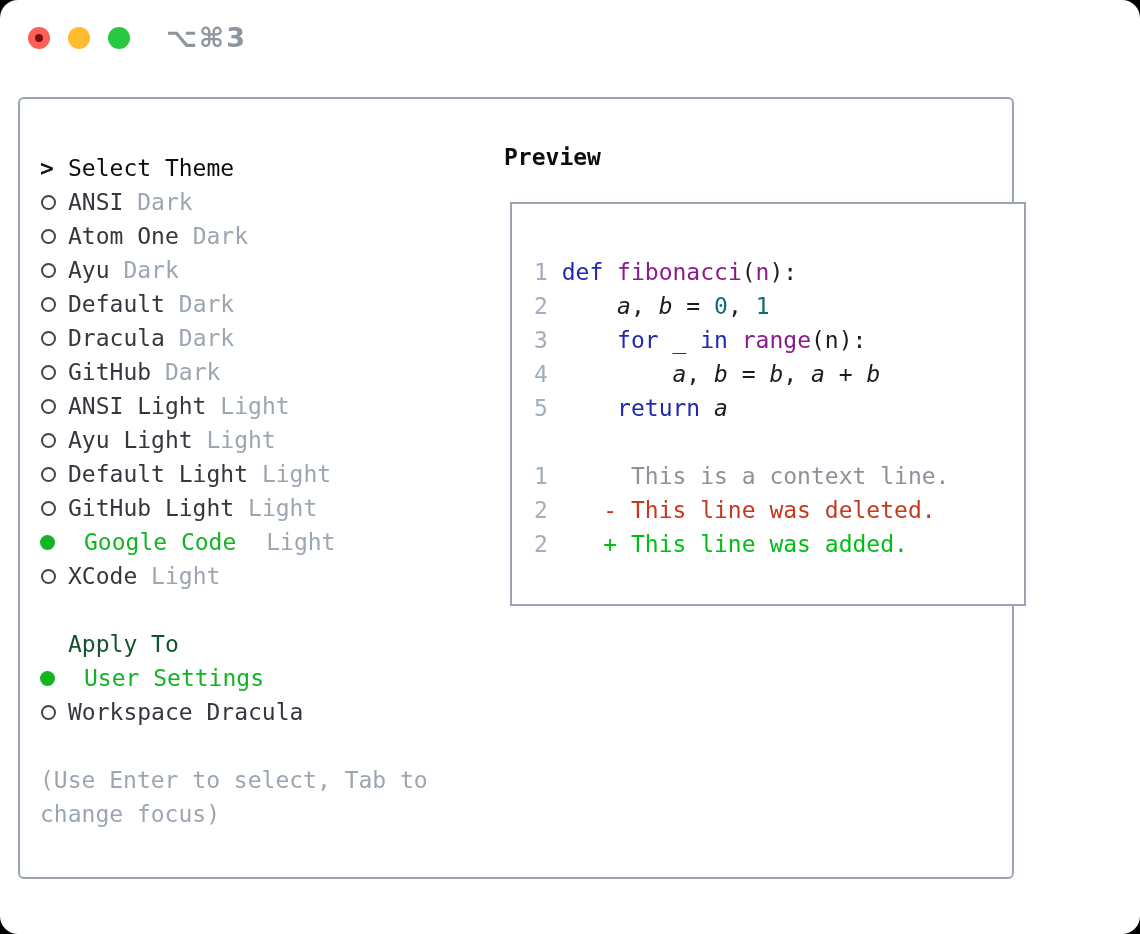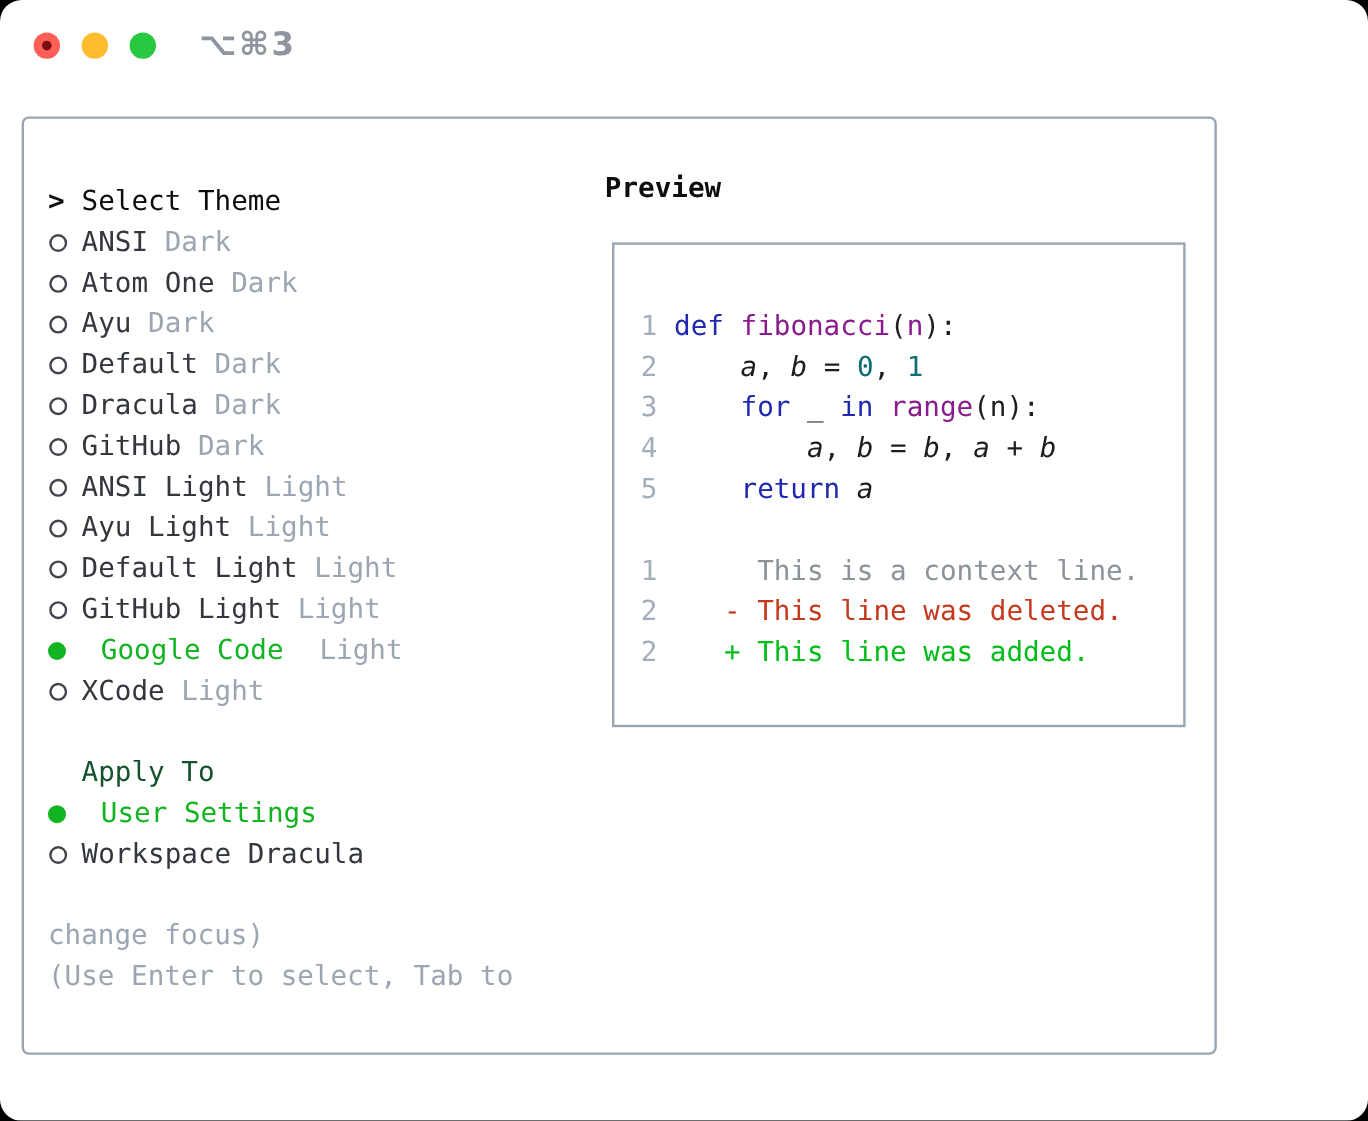--- a/index.html
+++ b/index.html
@@ -30,21 +30,21 @@
   .chev{font-weight:bold;color:#111;font-size:23px;}
   .hdr{font-weight:normal;color:#0c0d0e;}
   .name{color:#34383e;}
   .variant{color:#9ba6b2;}
   .sel .name{color:#12b422;margin-left:16px;}
   .subhdr{color:#14532d;}
   .hint{color:#9ba6b2;}
 
   
   .preview-hdr{position:absolute;left:484px;top:41px;font-weight:bold;color:#0c0d0e;font-size:23px;line-height:34px;white-space:pre;}
-  .preview-box{position:absolute;left:490px;top:103px;width:478px;height:404px;border:2px solid #9aa5b1;
+  .preview-box{position:absolute;left:490px;top:103px;width:516px;height:404px;border:2px solid #9aa5b1;
                background:#fff;box-sizing:border-box;padding:51px 10px 0 22px;overflow:hidden;}
   .cline{height:34px;font-size:23px;line-height:34px;white-space:pre;}
   .ln{color:#a3aebc;}
   .tok-kw{color:#1f28ae;}
   .tok-fn{color:#8a1b8d;}
   .tok-num{color:#0d6d75;}
   .tok-plain{color:#1b1d20;}
   .tok-var{color:#1b1d20;font-style:italic;}
   .d-ctx{color:#8b9299;}
   .d-del{color:#c53a1e;}
@@ -93,22 +93,22 @@
           <span class="subhdr">Apply To</span>
         </div>
 
         <div>
             <div class="row item sel"><span class="marker"><span class="dot"></span></span><span class="name">User Settings</span></div>
             <div class="row item"><span class="marker"><span class="ring"></span></span><span class="name">Workspace Dracula</span></div>
           </div>
 
         <div class="row"></div>
 
+        <div class="row hint">(Use Enter to select, Tab to</div>
         <div class="row hint">change focus)</div>
-        <div class="row hint">(Use Enter to select, Tab to</div>
       </div>
 
       <div class="preview-hdr">Preview</div>
 
       <div class="preview-box">
         <div>
             <div class="cline"><span class="ln">1 </span><span class="tok-kw">def</span><span class="tok-plain"> </span><span class="tok-fn">fibonacci</span><span class="tok-plain">(</span><span class="tok-fn">n</span><span class="tok-plain">):</span></div>
             <div class="cline"><span class="ln">2 </span><span class="tok-plain">    </span><span class="tok-var">a</span><span class="tok-plain">, </span><span class="tok-var">b</span><span class="tok-plain"> = </span><span class="tok-num">0</span><span class="tok-plain">, </span><span class="tok-num">1</span></div>
             <div class="cline"><span class="ln">3 </span><span class="tok-plain">    </span><span class="tok-kw">for</span><span class="tok-plain"> _ </span><span class="tok-kw">in</span><span class="tok-plain"> </span><span class="tok-fn">range</span><span class="tok-plain">(n):</span></div>
             <div class="cline"><span class="ln">4 </span><span class="tok-plain">        </span><span class="tok-var">a</span><span class="tok-plain">, </span><span class="tok-var">b</span><span class="tok-plain"> = </span><span class="tok-var">b</span><span class="tok-plain">, </span><span class="tok-var">a</span><span class="tok-plain"> + </span><span class="tok-var">b</span></div>

